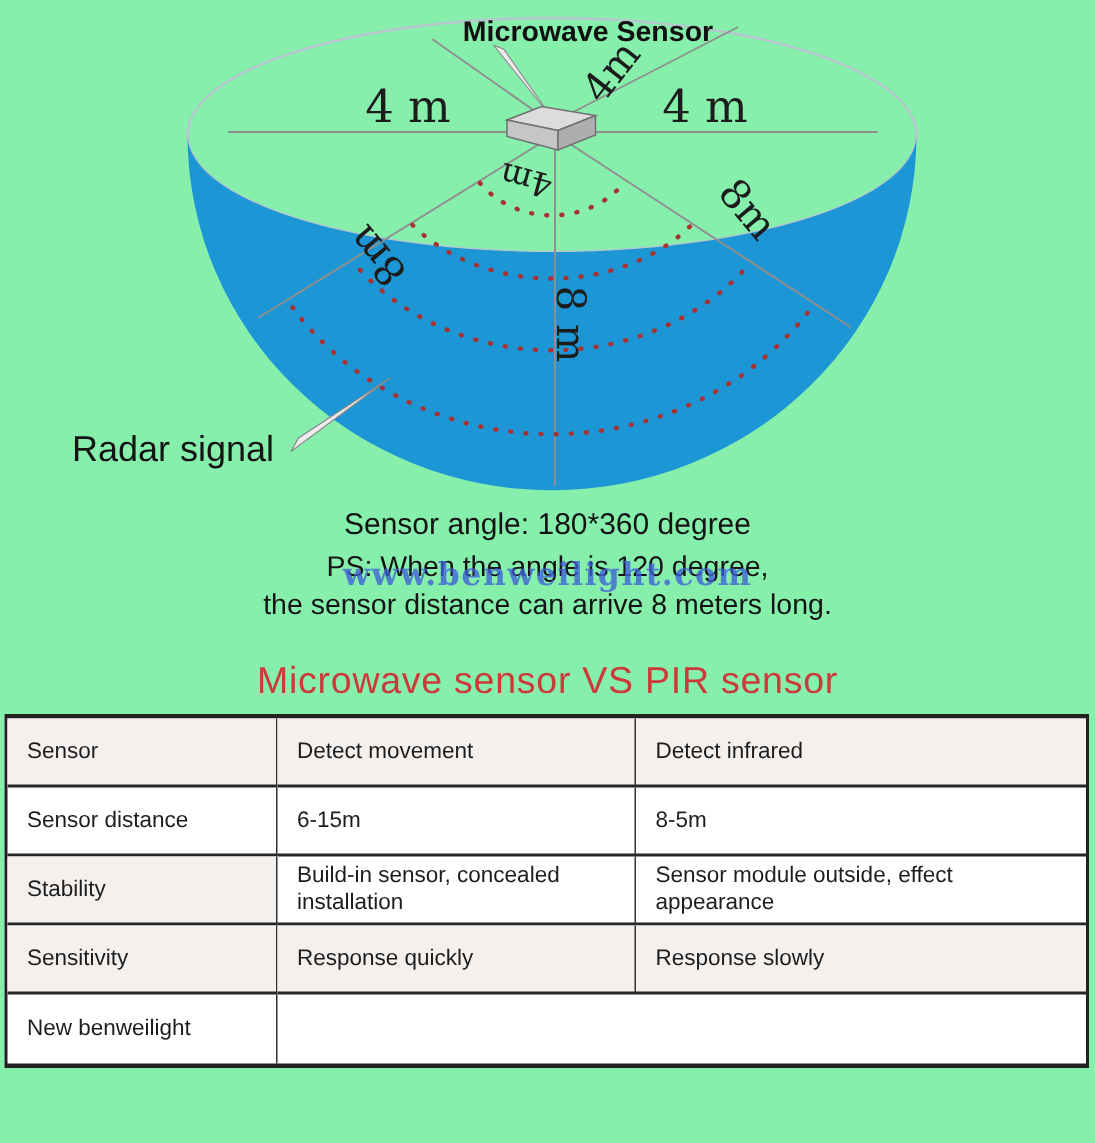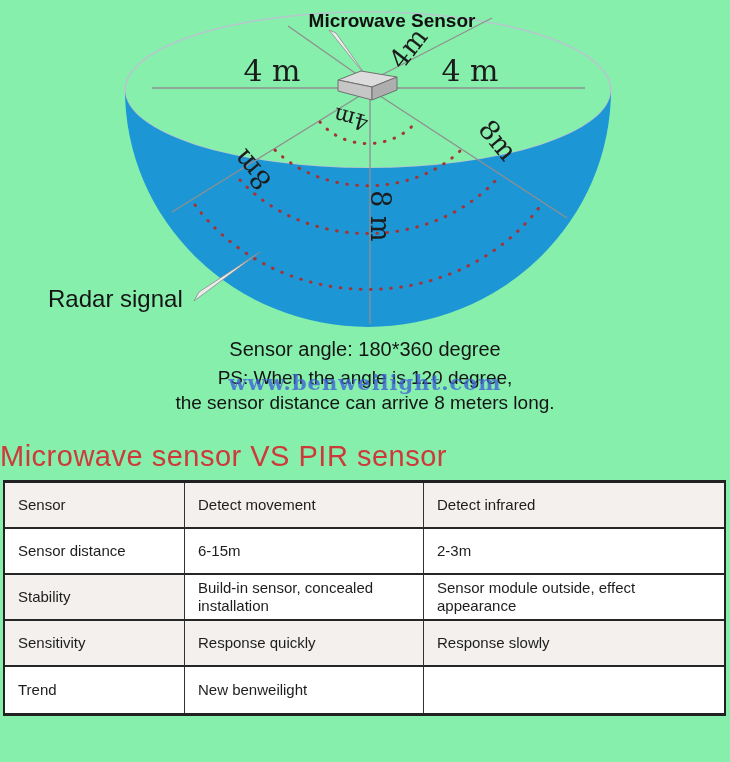--- a/index.html
+++ b/index.html
@@ -8,21 +8,21 @@
 
   
   .diagram-wrap{position:relative;width:730px;height:428px;}
   svg{display:block;}
   .sans-bold{font-family:"Liberation Sans",sans-serif;font-weight:bold;fill:#111;}
   .sans{font-family:"Liberation Sans",sans-serif;fill:#141414;}
   .serif-lbl{font-family:"DejaVu Serif","Liberation Serif",serif;fill:#1c1c1c;}
   .watermark-txt{font-family:"DejaVu Serif","Liberation Serif",serif;font-weight:bold;opacity:.78;letter-spacing:1px;}
 
   
-  .tbl-title{margin:12px 0 7px 0;font-size:29px;font-weight:500;color:#CC3A3A;letter-spacing:.5px;}
+  .tbl-title{margin:12px 0 7px 0;text-align:center;font-size:25px;font-weight:500;color:#CC3A3A;letter-spacing:.5px;}
   .ctable{
     box-sizing:border-box;width:723px;margin-left:3px;
     display:grid;grid-template-columns:180px 239px 1fr;
     border:2px solid #222;border-top-width:3px;border-bottom-width:3px;
     background:#fff;
   }
   .cell{
     box-sizing:border-box;height:46px;display:flex;align-items:center;
     padding:3px 8px 3px 13px;font-size:15px;line-height:1.22;color:#1d1d1d;
     border-bottom:2px solid #262626;
@@ -91,28 +91,27 @@
 
   <div class="tbl-title">Microwave sensor VS PIR sensor</div>
 
   <div class="ctable">
     <div class="cell c0 alt">Sensor</div>
     <div class="cell c1 alt">Detect movement</div>
     <div class="cell c2 alt">Detect infrared</div>
 
     <div class="cell c0">Sensor distance</div>
     <div class="cell c1">6-15m</div>
-    <div class="cell c2">2-3m</div>
+    <div class="cell c2">8-5m</div>
 
     <div class="cell c0 alt">Stability</div>
 
     <div class="cell c1">Build-in sensor, concealed installation</div>
     <div class="cell c2">Sensor module outside, effect appearance</div>
 
     <div class="cell c0 alt">Sensitivity</div>
     <div class="cell c1 alt">Response quickly</div>
     <div class="cell c2 alt">Response slowly</div>
 
-    <div class="cell c0 last">Trend</div>
     <div class="cell c1 last">New benweilight</div>
   </div>
 
 </div>
 
 </body></html>

